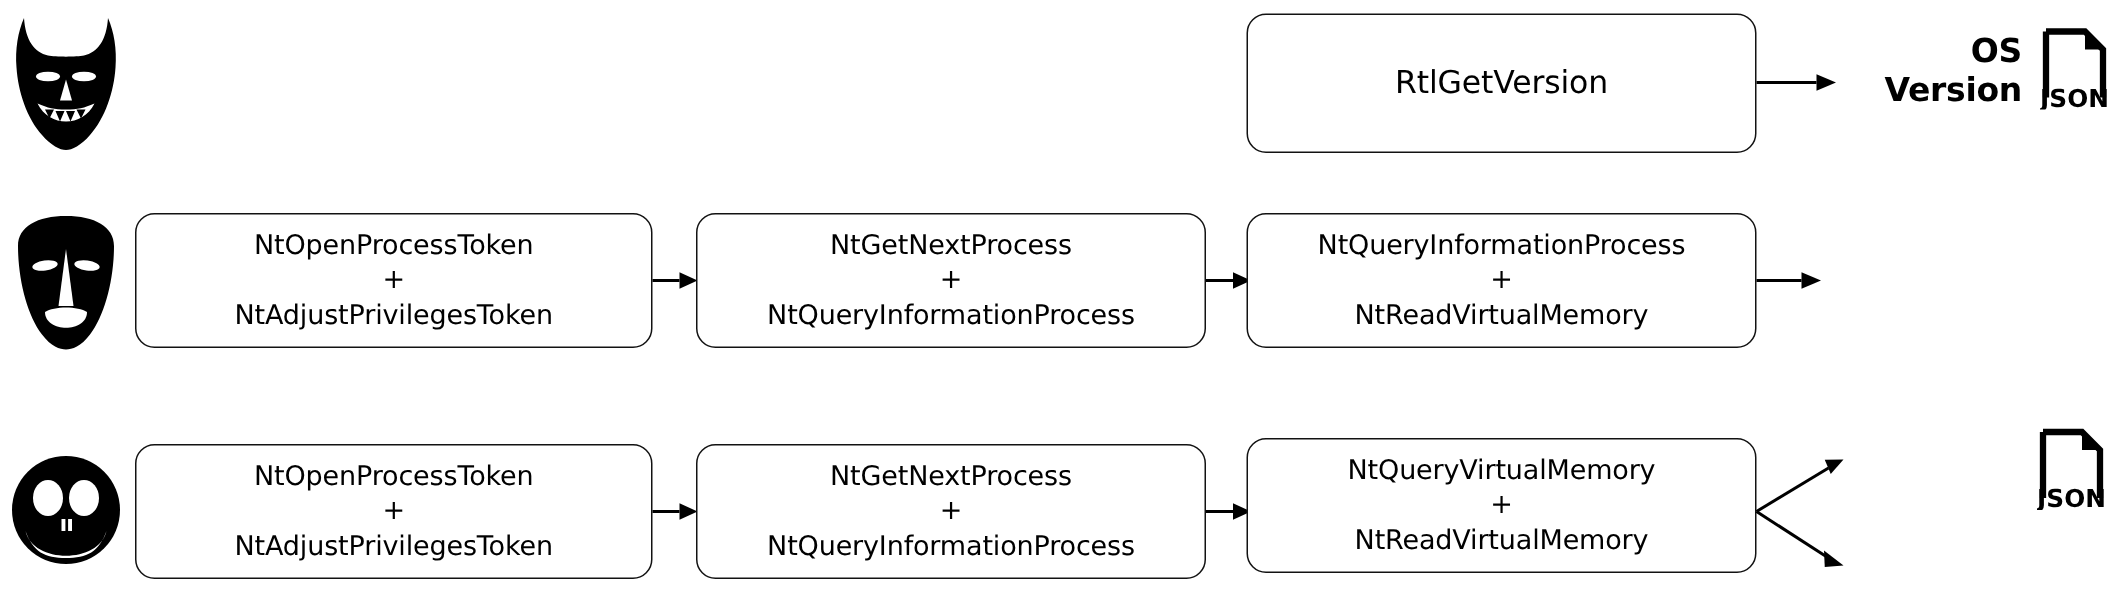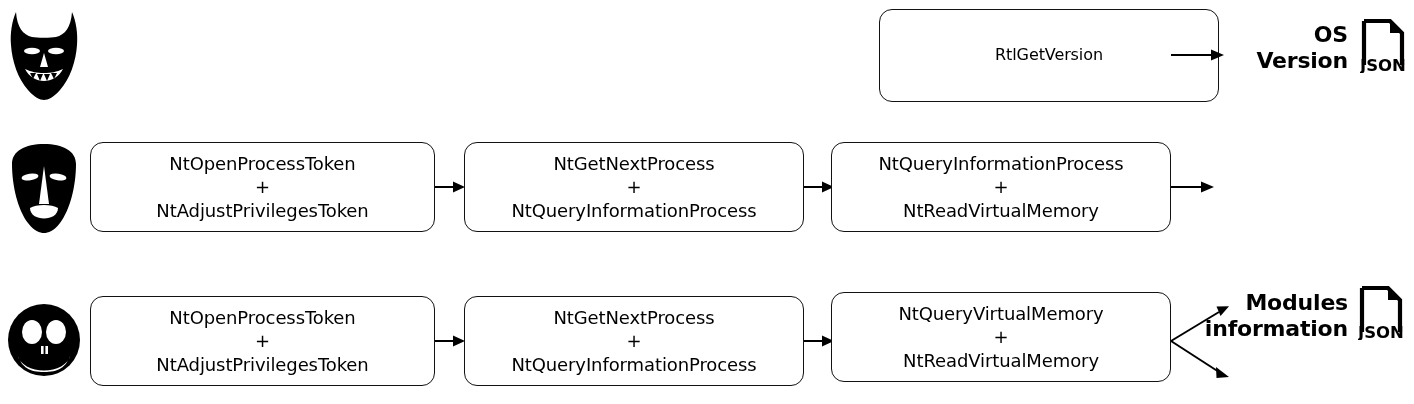--- a/index.html
+++ b/index.html
@@ -54,21 +54,21 @@
     display: flex;
     align-items: center;
     justify-content: center;
     text-align: center;
     line-height: 1.30;
     font-size: 18px;
     letter-spacing: -0.1px;
     white-space: pre-line;
     padding: 2px 3px;
   }
-  .pbox.single { font-size: 16px; margin-left: 48px; }
+  .pbox.single { font-size: 21px; }
 
   
   #box-r1-c1 { left: 831px; top: 9px;  width: 340px; height: 93px; }
 
   
   #box-r2-c1 { left: 90px;  top: 12px; width: 345px; height: 90px; }
   #box-r2-c2 { left: 464px; top: 12px; width: 340px; height: 90px; }
   #box-r2-c3 { left: 831px; top: 12px; width: 340px; height: 90px; }
 
   
@@ -190,22 +190,20 @@
 
     <div class="pbox" id="box-r2-c3">NtQueryInformationProcess
 +
 NtReadVirtualMemory</div>
 
     <svg class="arrow-svg" style="left:1171px; top:47px; width:60px; height:20px;">
       <line x1="0" y1="10" x2="30" y2="10"></line>
       <polygon points="30,4.5 43,10 30,15.5"></polygon>
     </svg>
 
-    <div class="out-label" id="out-r2-label">Modules
-information</div>
 
     <div class="file-icon" id="icon-r2-json">
       <svg viewBox="0 0 46 56" xmlns="http://www.w3.org/2000/svg">
         <path d="M4 4 L30 4 L42 16 L42 48" fill="none" stroke="#000" stroke-width="4.2" stroke-linejoin="miter" stroke-linecap="butt"></path>
         <line x1="4" y1="4" x2="4" y2="48" stroke="#000" stroke-width="4.2"></line>
         <path d="M30 4 L30 16 L42 16 Z" fill="#000000"></path>
         <text class="icon-text" x="23" y="54" font-size="16.5" text-anchor="middle">JSON</text>
       </svg>
     </div>
   </div>

